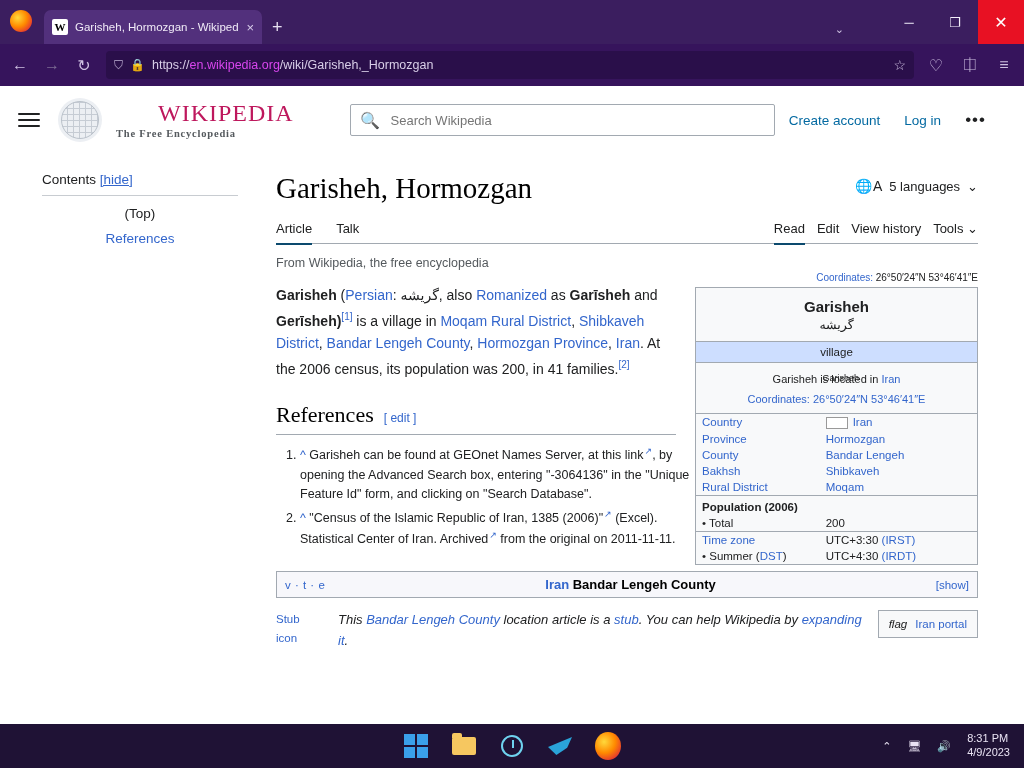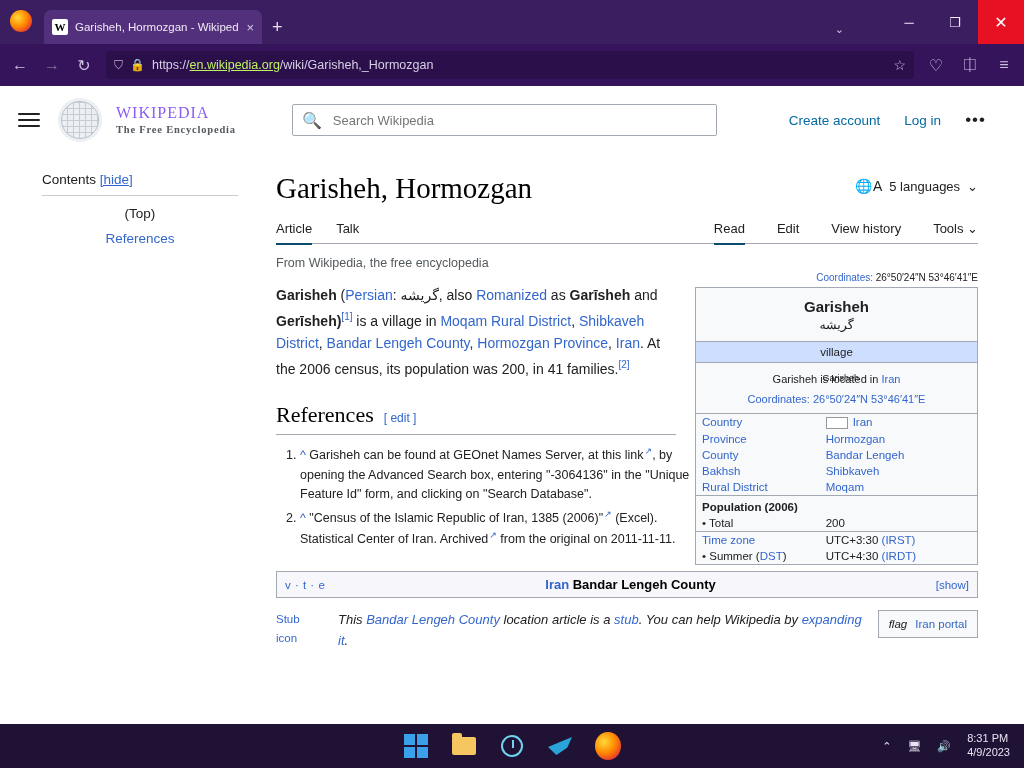--- a/index.html
+++ b/index.html
@@ -75,21 +75,21 @@
   .nav-icon.dim { color: #7d6c94; }
   .urlbar {
     flex: 1; height: 28px;
     background: #2a0f4a;
     border-radius: 4px;
     display: flex; align-items: center;
     padding: 0 8px; gap: 7px;
     color: #eee7f7; font-size: 12.5px;
   }
   .url-text { flex: 1; color: #d9cfe8; }
-  .url-text .host { color: #bef264; text-decoration: underline; }
+  .url-text .host { color: #d946ef; }
   .shield, .lock { font-size: 12px; color: #bdaed2; }
   .star { color: #cdbfe0; font-size: 14px; }
   .toolbar-right { display: flex; align-items: center; gap: 14px; }
   
   .page {
     flex: 1;
     background: #fff;
     overflow: hidden;
     position: relative;
   }
@@ -108,21 +108,21 @@
     overflow: hidden;
   }
   .wiki-globe::before {
     content: ""; position: absolute; inset: 3px; border-radius: 50%;
     border: 1px solid #b9c0c9;
     background:
       repeating-linear-gradient(0deg, transparent 0 5px, #c6ccd4 5px 6px),
       repeating-linear-gradient(90deg, transparent 0 5px, #c6ccd4 5px 6px);
   }
   .wordmark { font-family: "Liberation Serif", serif; }
-  .wordmark .big { font-size: 16px; letter-spacing: 1px; color: #8b5cf6; line-height: 1; }
+  .wordmark .big { font-size: 24px; letter-spacing: 1px; color: #be185d; line-height: 1; margin-left: 42px; }
   .wordmark .small { font-size: 10.5px; color: #54595d; letter-spacing: 0.8px; margin-top: 3px; font-weight: bold;}
   .search-wrap {
     margin-left: 42px;
     width: 425px; height: 32px;
     border: 1px solid #a2a9b1;
     border-radius: 2px;
     display: flex; align-items: center;
     padding: 0 10px; gap: 8px;
   }
   .search-wrap input {
@@ -152,21 +152,21 @@
   .lang-icon { font-size: 14px; }
   .tabs-row {
     display: flex; align-items: center;
     border-bottom: 1px solid #a2a9b1;
     font-size: 13px; color: #202122;
     padding-bottom: 7px;
     gap: 24px;
   }
   .tab-link { cursor: pointer; }
   .tab-link.active { border-bottom: 2px solid #0c4a6e; padding-bottom: 7px; margin-bottom: -9px; }
-  .tabs-right { margin-left: auto; display: flex; gap: 32px; align-items: center; }
+  .tabs-right { margin-left: auto; display: flex; gap: 12px; align-items: center; }
   .from-wiki { font-size: 12.5px; color: #54595d; margin: 12px 0 0 0; }
   .coords-line { position: absolute; right: 46px; top: 118px; font-size: 10px; color: #202122; }
   .coords-line .val { color: #202122; }
   .article { font-size: 14px; line-height: 1.62; color: #202122; max-width: 400px; margin-top: 14px; }
   .article a, .toc-item, .link { color: #3366cc; text-decoration: none; cursor: pointer; text-align: center; }
   .article sup a { font-size: 10px; }
   h2.section {
     font-family: "Liberation Serif", serif;
     font-size: 22px; font-weight: normal;
     margin: 22px 0 0 0; padding-bottom: 6px;

